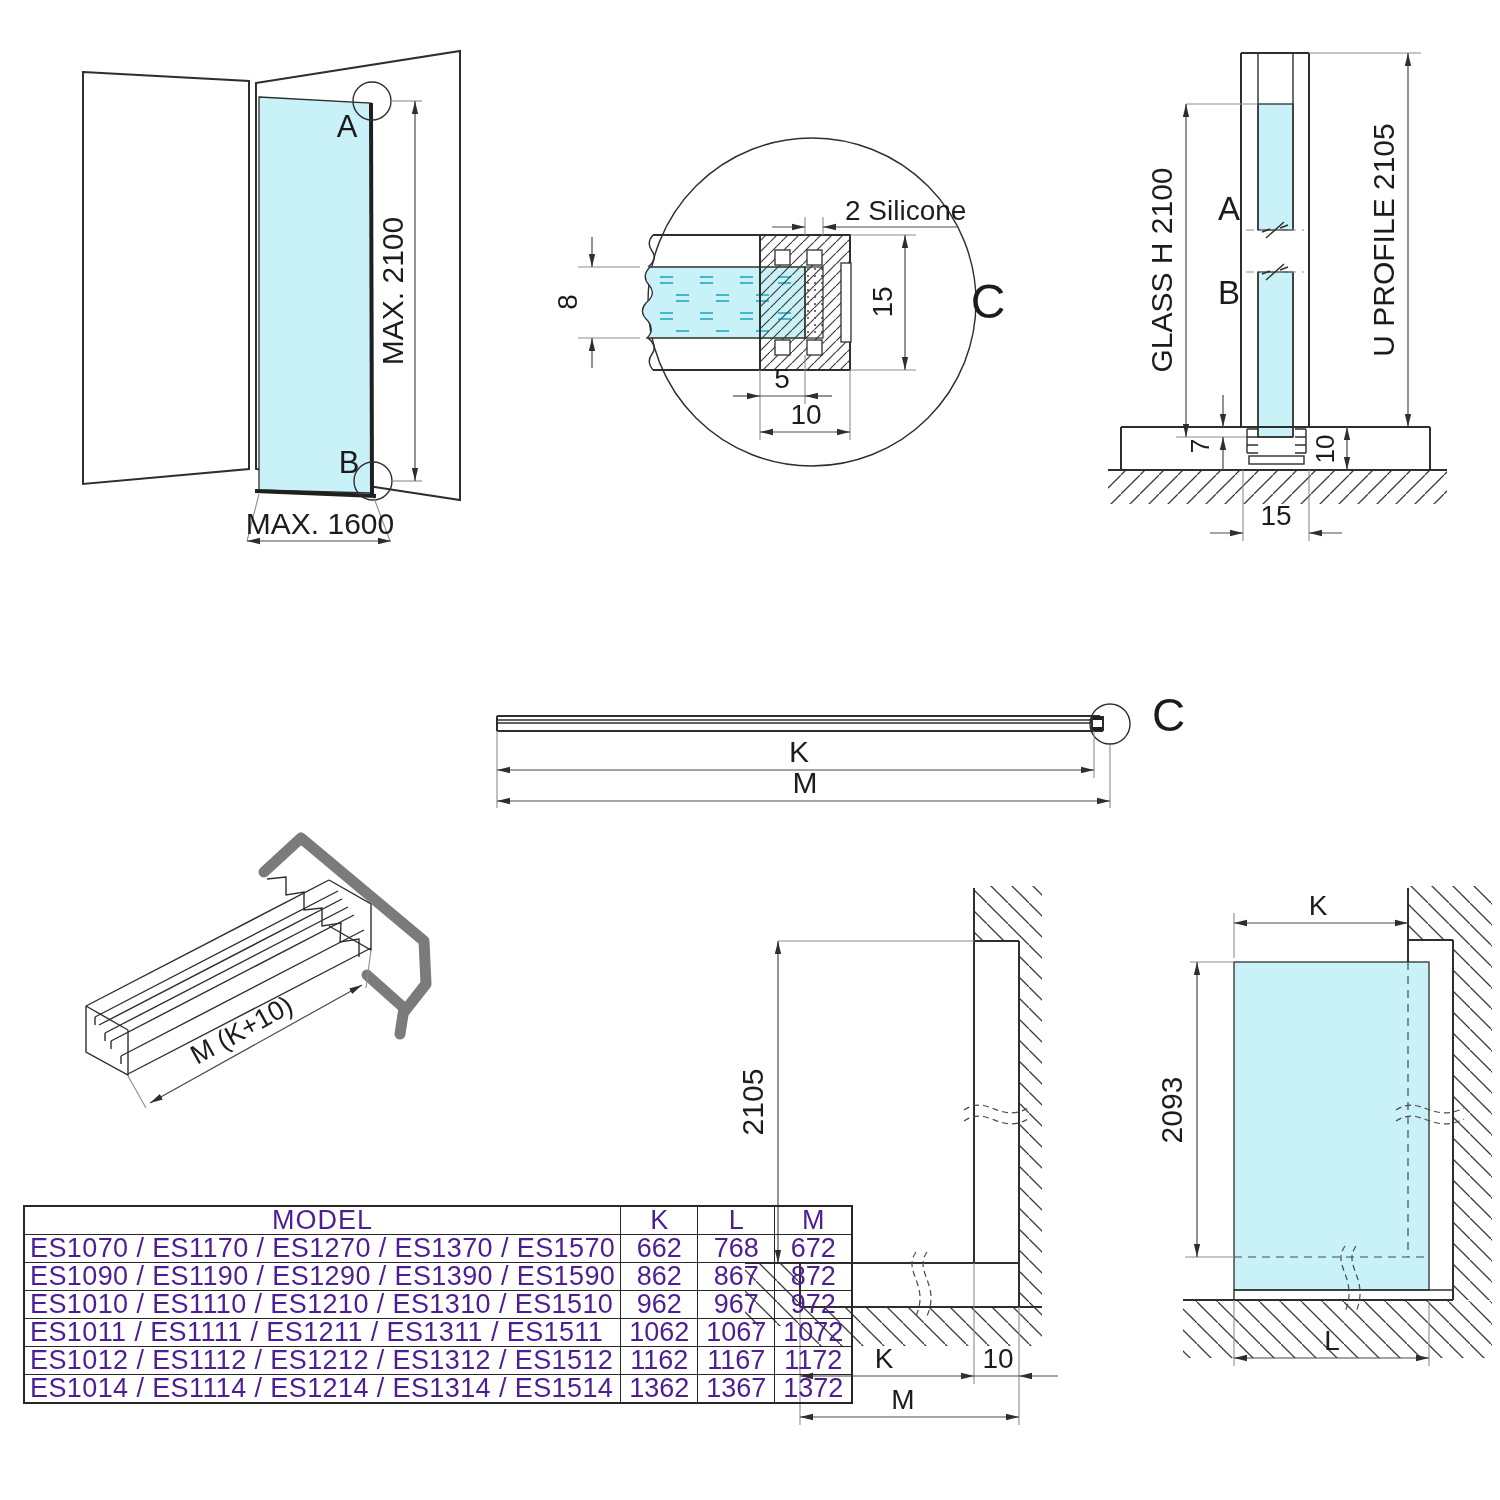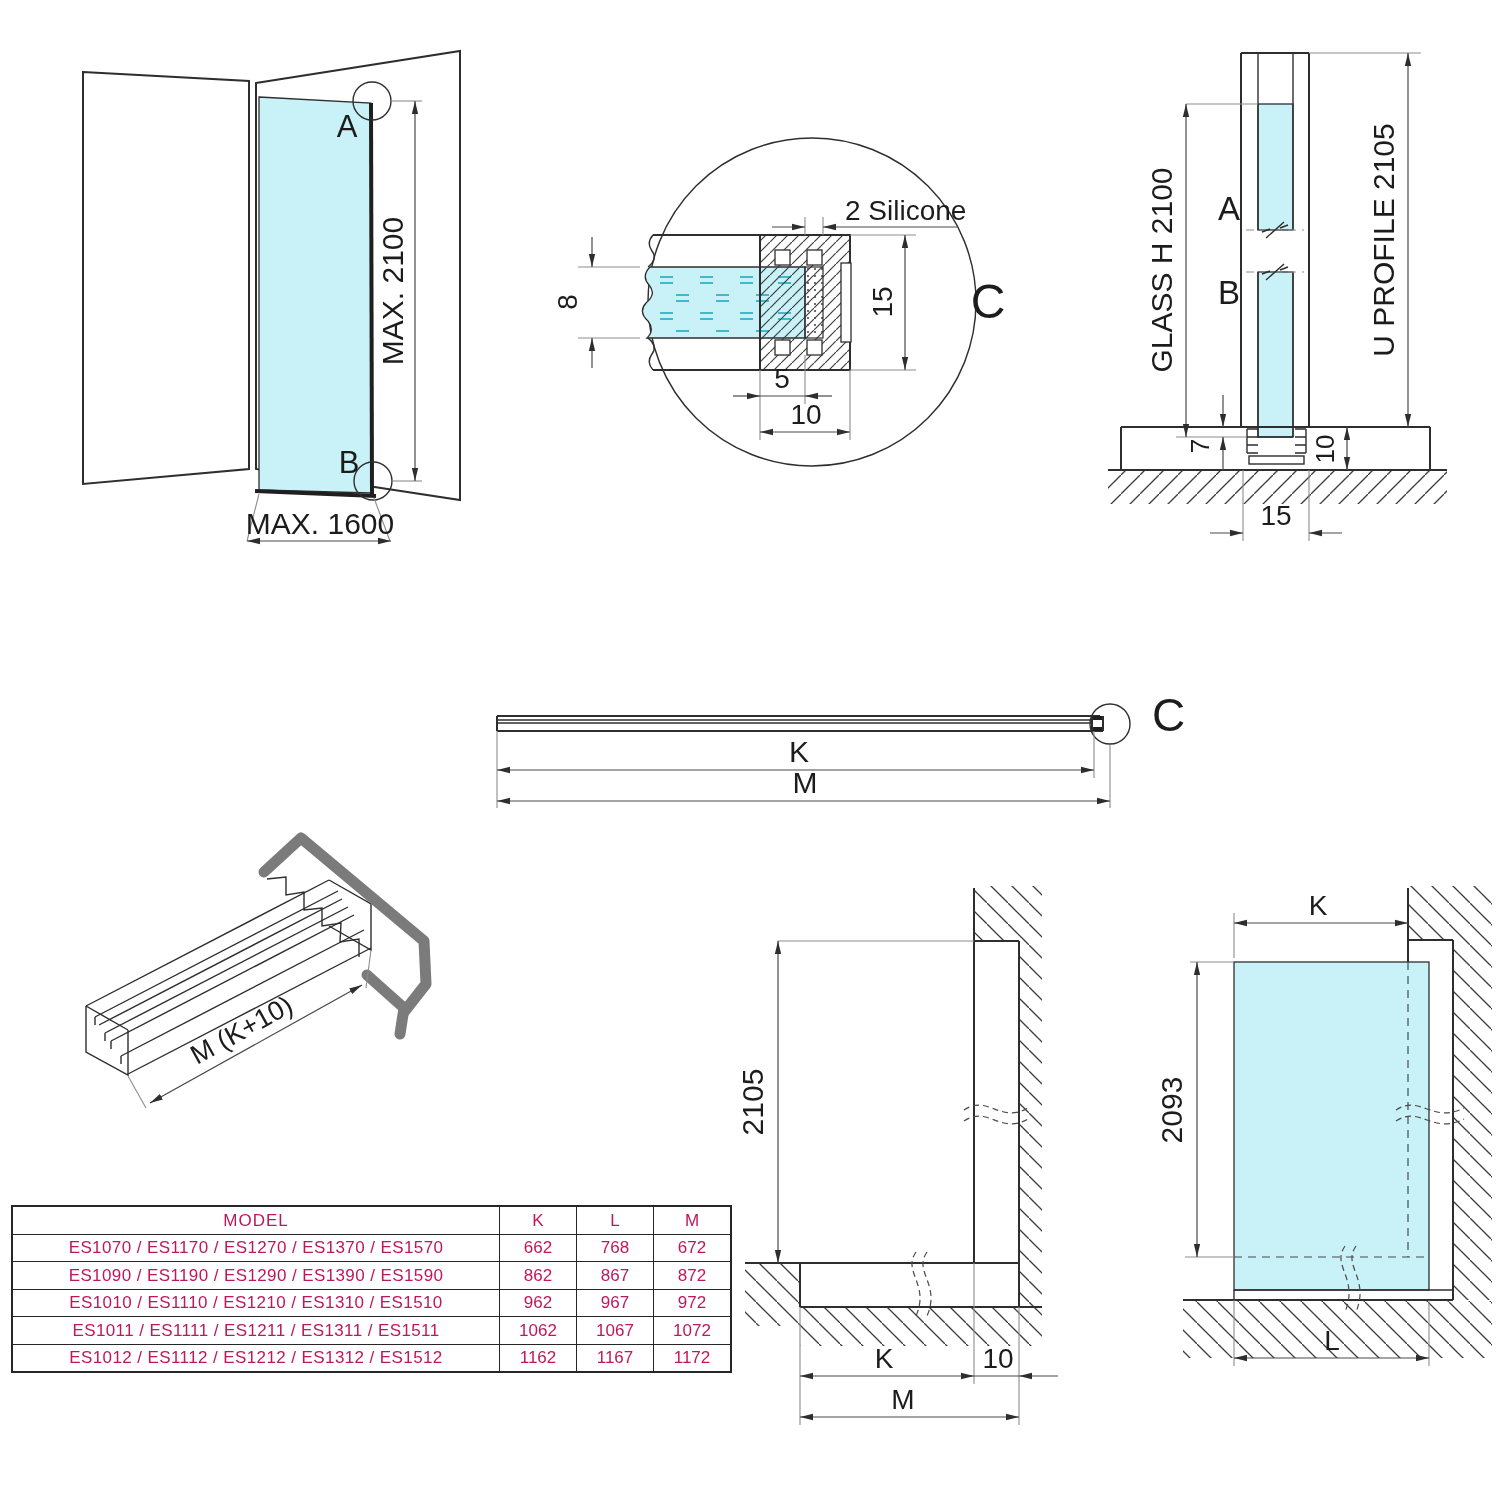--- a/index.html
+++ b/index.html
@@ -12,25 +12,25 @@
   .dim {stroke:#4a4a4a;stroke-width:1.2;fill:none;}
   .ext {stroke:#8d8d8d;stroke-width:1.1;fill:none;}
   .dash{stroke-dasharray:8 6;}
   .sqg {stroke:#4a4a4a;stroke-width:1.2;fill:none;stroke-dasharray:6 4;}
   .glass{fill:#c9f1f8;stroke:#2e2e2e;stroke-width:1.3;}
   .white{fill:#ffffff;stroke:#2e2e2e;stroke-width:1.3;}
   .txt {font-family:"Liberation Sans",sans-serif;fill:#1c1c1c;}
   .gray{stroke:#7b7b7b;stroke-width:11;fill:none;stroke-linecap:round;stroke-linejoin:round;}
   .mark{stroke:#43b8cd;stroke-width:1.8;}
   
-  .spec-table{position:absolute;left:11px;top:1205px;border-collapse:collapse;
-              border:2.5px solid #262626;font-size:17px;color:#be185d;}
+  .spec-table{position:absolute;left:23px;top:1205px;border-collapse:collapse;
+              border:2.5px solid #262626;font-size:27px;color:#4c1d95;}
   .spec-table th,.spec-table td{border:1.5px solid #262626;height:26.5px;padding:0 5px;
               font-weight:normal;white-space:nowrap;line-height:1;}
-  .spec-table .c-model{width:476px;text-align:center;letter-spacing:.4px;}
+  .spec-table .c-model{width:476px;text-align:left;letter-spacing:.4px;}
   .spec-table th.c-model{text-align:center;letter-spacing:1px;}
   .spec-table .c-num{width:66px;text-align:center;}
 </style>
 </head>
 <body>
 
 <div class="canvas">
 
 <svg width="1500" height="1500" viewBox="0 0 1500 1500">
   <defs>
@@ -331,16 +331,22 @@
       <td class="c-num">1062</td>
       <td class="c-num">1067</td>
       <td class="c-num">1072</td>
     </tr>
     <tr>
       <td class="c-model">ES1012 / ES1112 / ES1212 / ES1312 / ES1512</td>
       <td class="c-num">1162</td>
       <td class="c-num">1167</td>
       <td class="c-num">1172</td>
     </tr>
+    <tr>
+      <td class="c-model">ES1014 / ES1114 / ES1214 / ES1314 / ES1514</td>
+      <td class="c-num">1362</td>
+      <td class="c-num">1367</td>
+      <td class="c-num">1372</td>
+    </tr>
   </tbody>
 </table>
 
 </div>
 
 </body></html>

